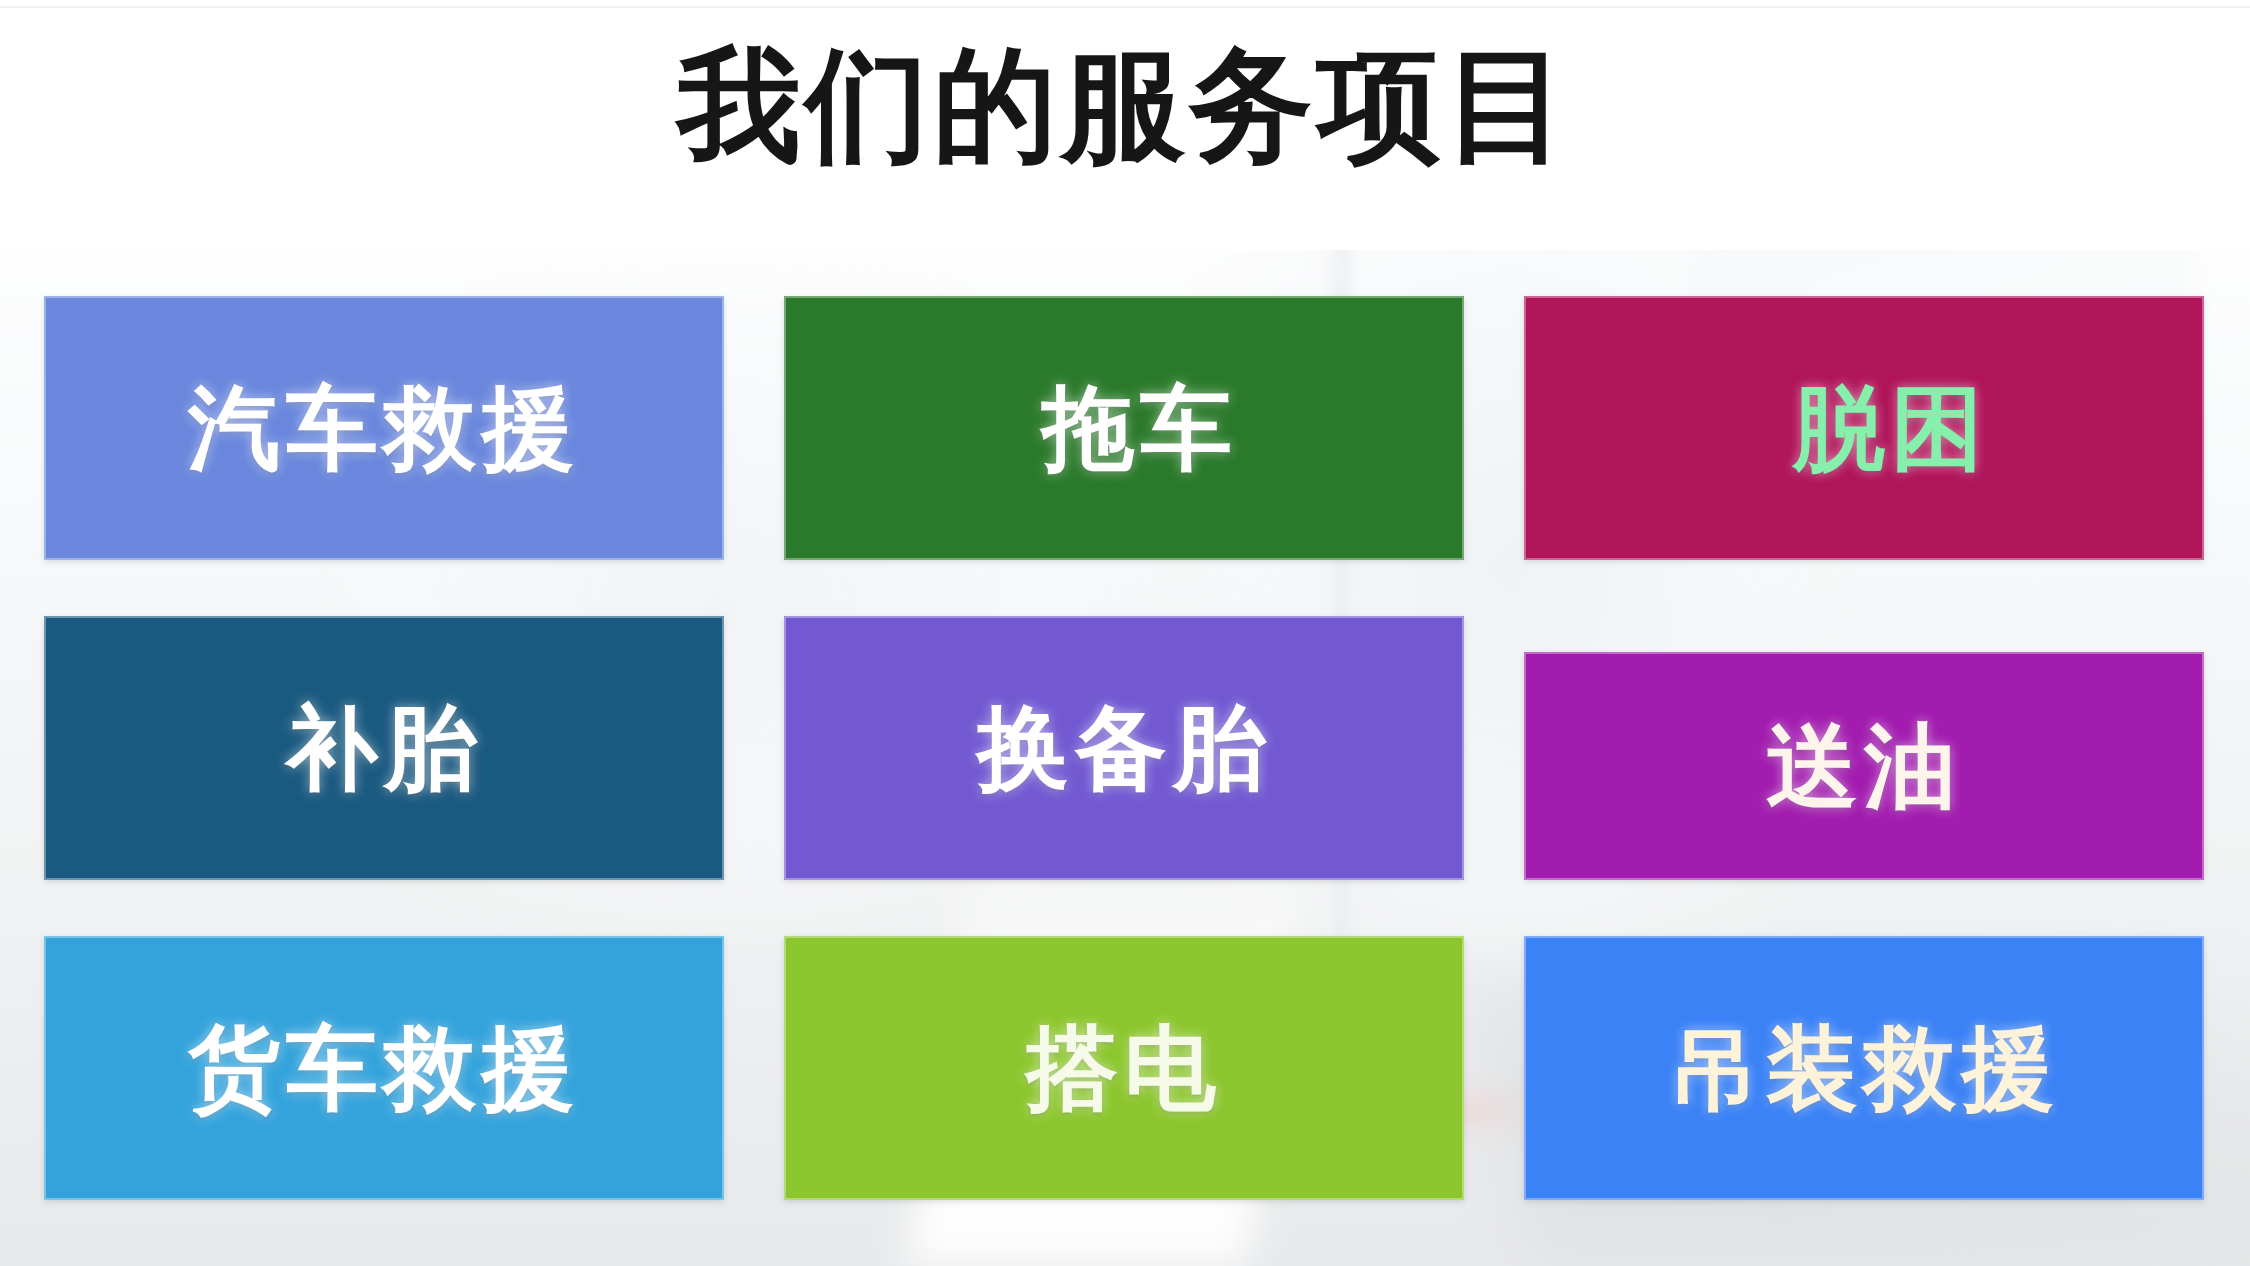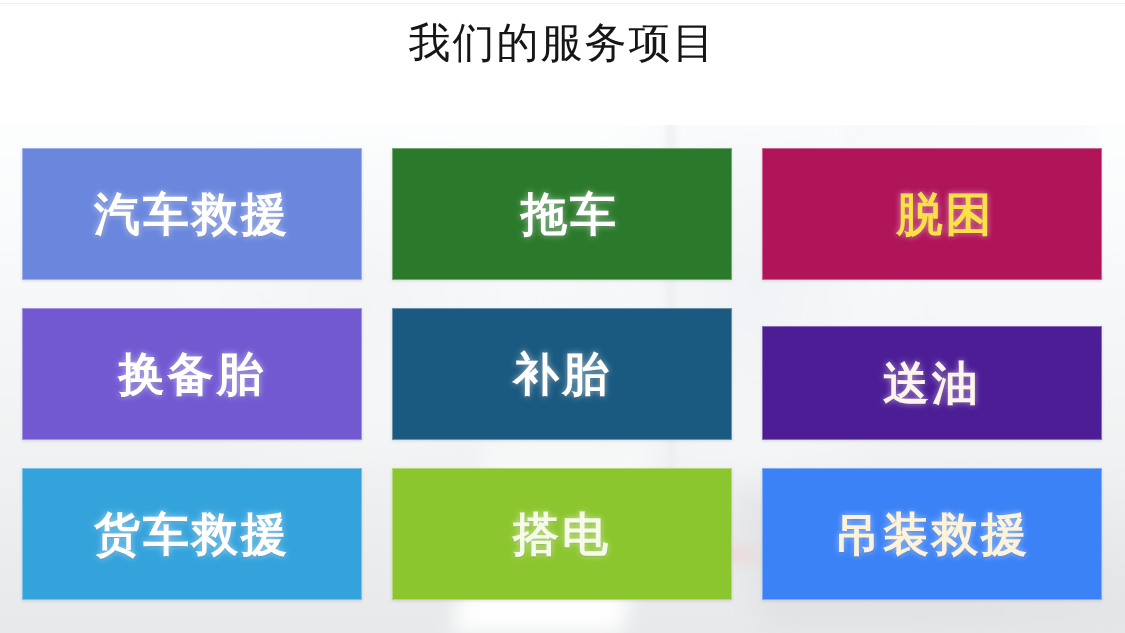--- a/index.html
+++ b/index.html
@@ -115,23 +115,23 @@
   
   .title-wrap {
     position: absolute;
     left: 0; right: 0; top: 22px;
     z-index: 3;
     text-align: center;
   }
   .poster-title {
     display: inline-block;
     margin: 0;
-    font-size: 42px;
+    font-size: 62px;
     line-height: 1.02;
-    font-weight: normal;
+    font-weight: bold;
     color: #161616;
     letter-spacing: 2px;
     font-family: "Liberation Sans", "DejaVu Sans", sans-serif;
   }
 
   
   .grid {
     position: absolute;
     left: 22px;
     top: 148px;
@@ -196,32 +196,32 @@
 
     <div class="tile" style="background-color: rgb(106, 135, 221);">
       <span class="tile-label" style="color: rgb(255, 255, 255);">汽车救援</span>
     </div>
 
     <div class="tile" style="background-color: rgb(43, 122, 43); padding-left: 16px;">
       <span class="tile-label" style="color: rgb(255, 255, 255);">拖车</span>
     </div>
 
     <div class="tile" style="background-color: rgb(176, 20, 89);">
-      <span class="tile-label" style="color: #fde047; margin-left: 27px;">脱困</span>
+      <span class="tile-label" style="color: #86efac; margin-left: 27px;">脱困</span>
+    </div>
+
+    <div class="tile" style="background-color: rgb(27, 90, 128);">
+      <span class="tile-label" style="color: rgb(255, 255, 255);">补胎</span>
     </div>
 
     <div class="tile" style="background-color: rgb(114, 89, 210);">
       <span class="tile-label" style="color: rgb(255, 255, 255);">换备胎</span>
     </div>
 
-    <div class="tile" style="background-color: rgb(27, 90, 128);">
-      <span class="tile-label" style="color: rgb(255, 255, 255);">补胎</span>
-    </div>
-
-    <div class="tile" style="background-color: #4c1d95; margin-top: 18px;">
+    <div class="tile" style="background-color: #a21caf; margin-top: 18px;">
       <span class="tile-label" style="color: rgb(253, 244, 236);">送油</span>
     </div>
 
     <div class="tile" style="background-color: rgb(52, 163, 220);">
       <span class="tile-label" style="color: rgb(255, 255, 255);">货车救援</span>
     </div>
 
     <div class="tile" style="background-color: rgb(140, 198, 46);">
       <span class="tile-label" style="color: rgb(246, 251, 233);">搭电</span>
     </div>

